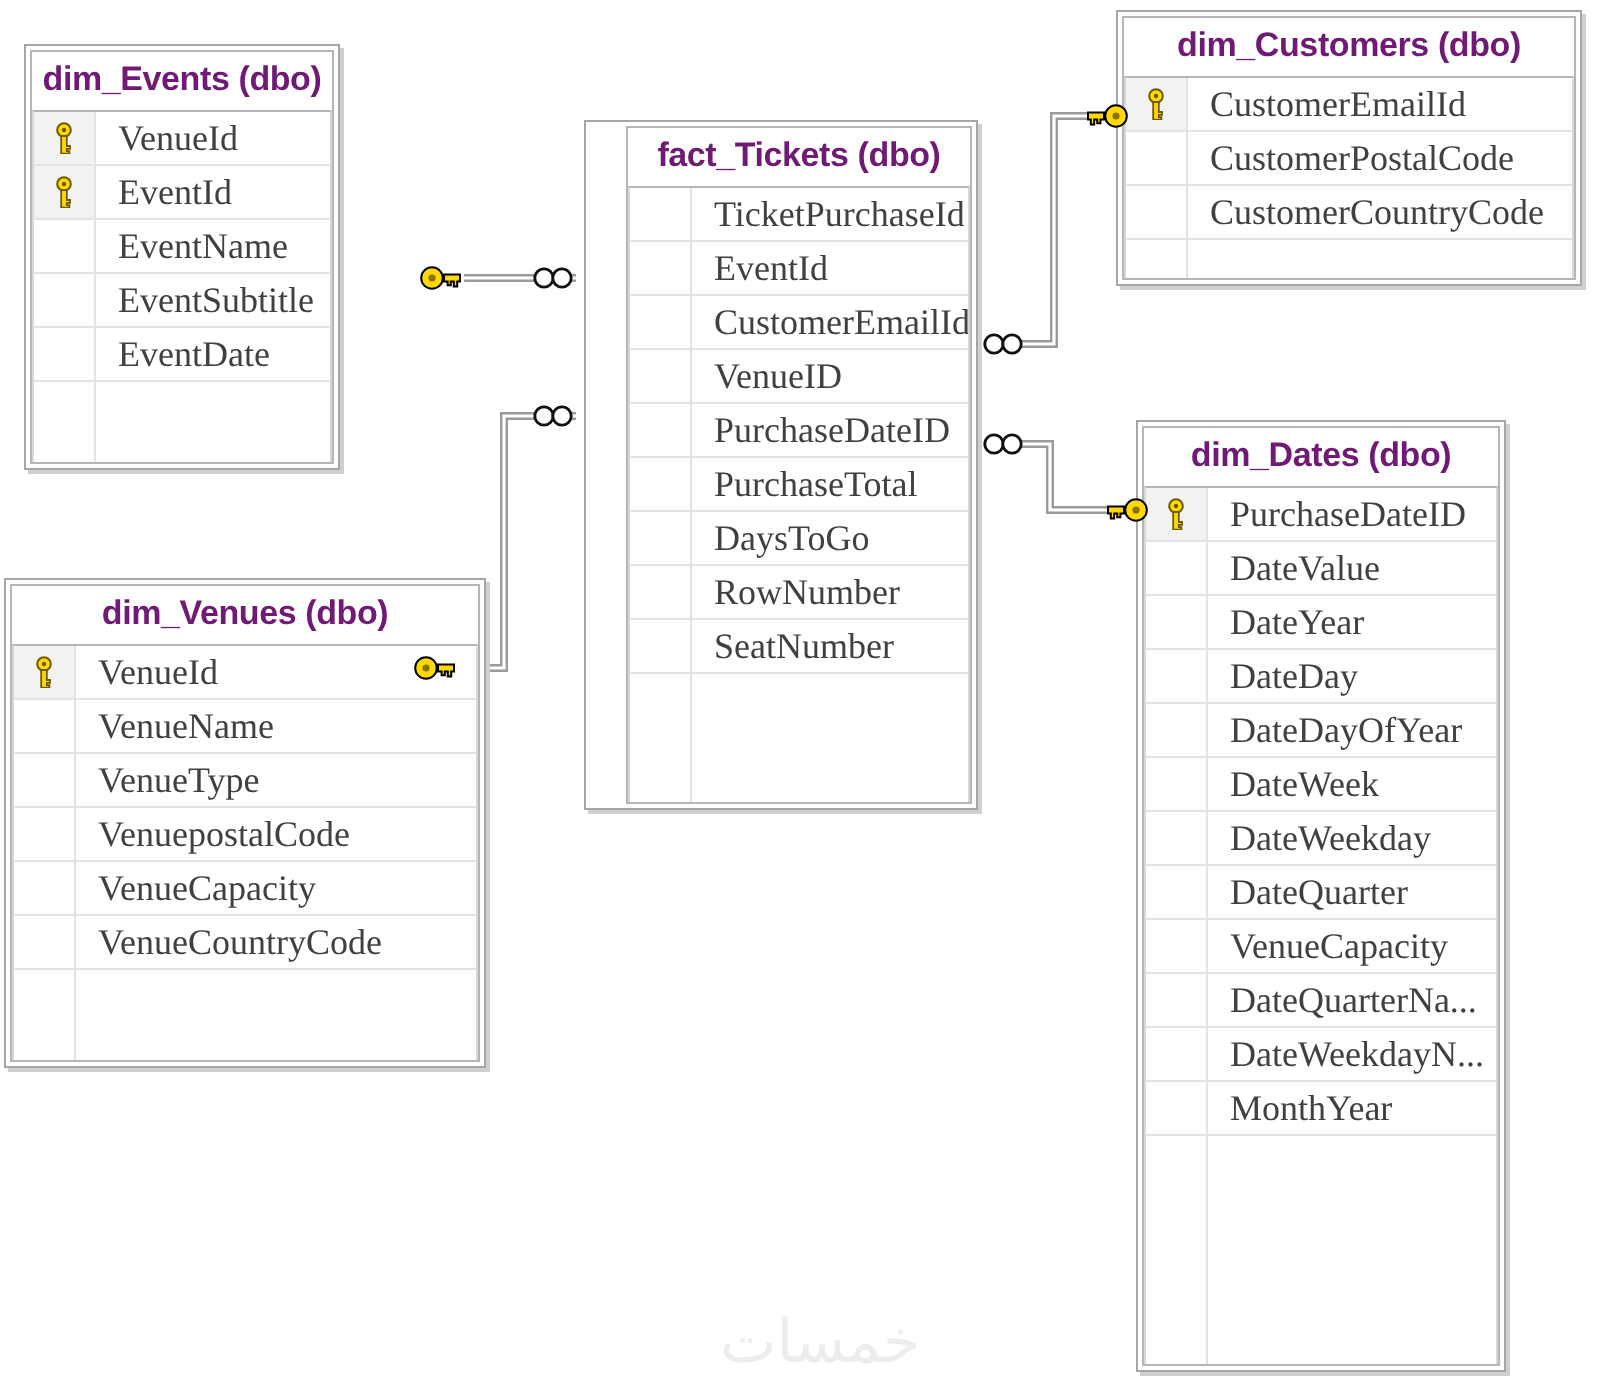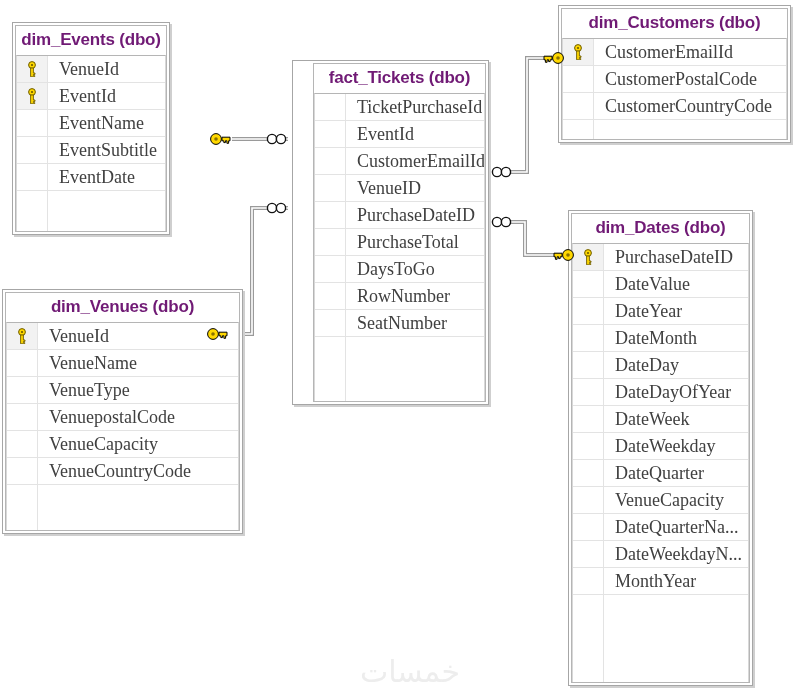--- a/index.html
+++ b/index.html
@@ -326,24 +326,20 @@
             <div class="col-row">
               <div class="key-cell "></div>
               <div class="col-name">DateValue</div>
             </div>
             <div class="col-row">
               <div class="key-cell "></div>
               <div class="col-name">DateYear</div>
             </div>
             <div class="col-row">
               <div class="key-cell "></div>
-              <div class="col-name">DateMonth</div>
-            </div>
-            <div class="col-row">
-              <div class="key-cell "></div>
               <div class="col-name">DateDay</div>
             </div>
             <div class="col-row">
               <div class="key-cell "></div>
               <div class="col-name">DateDayOfYear</div>
             </div>
             <div class="col-row">
               <div class="key-cell "></div>
               <div class="col-name">DateWeek</div>
             </div>

